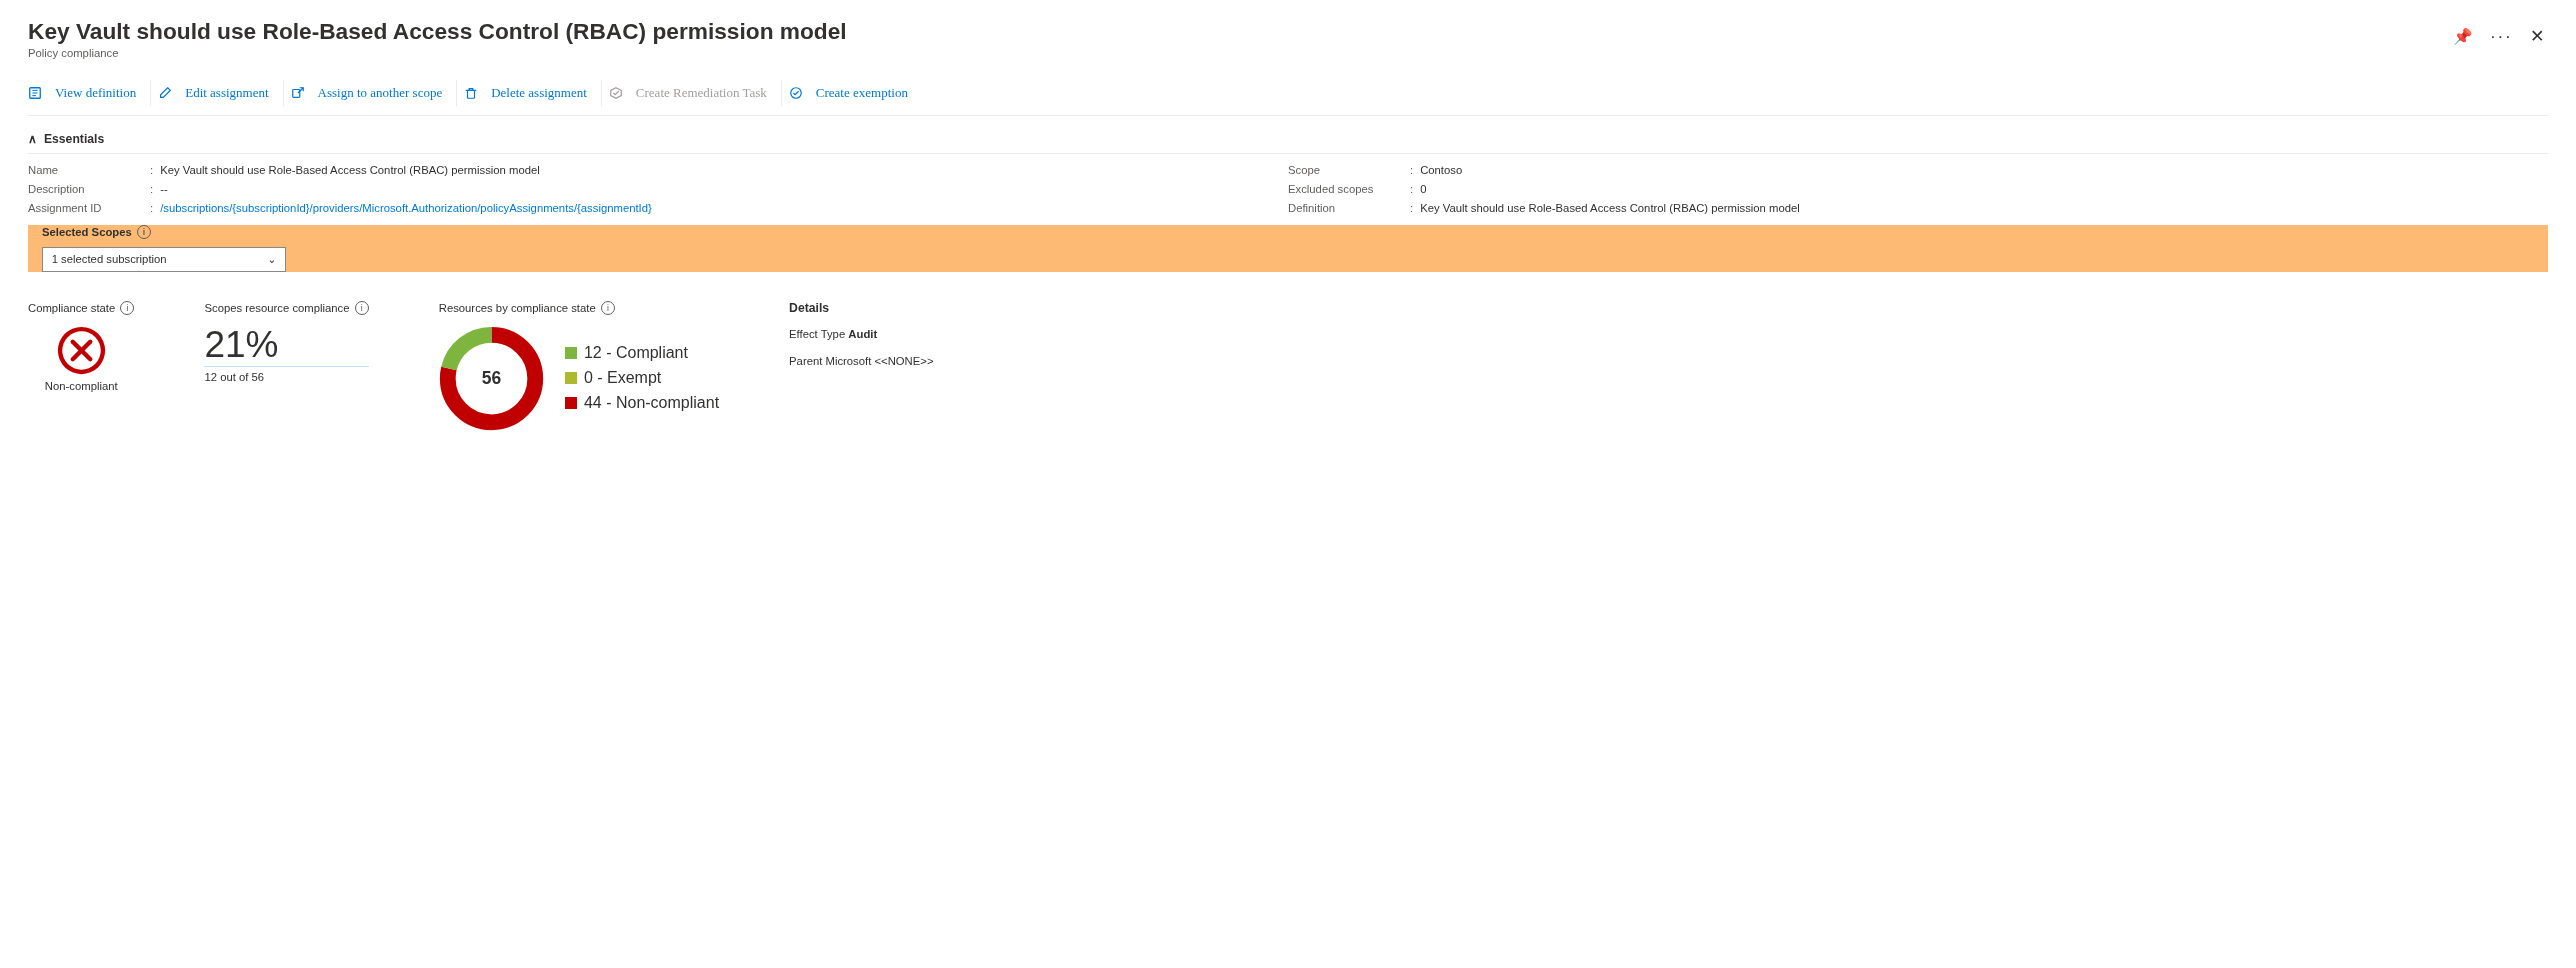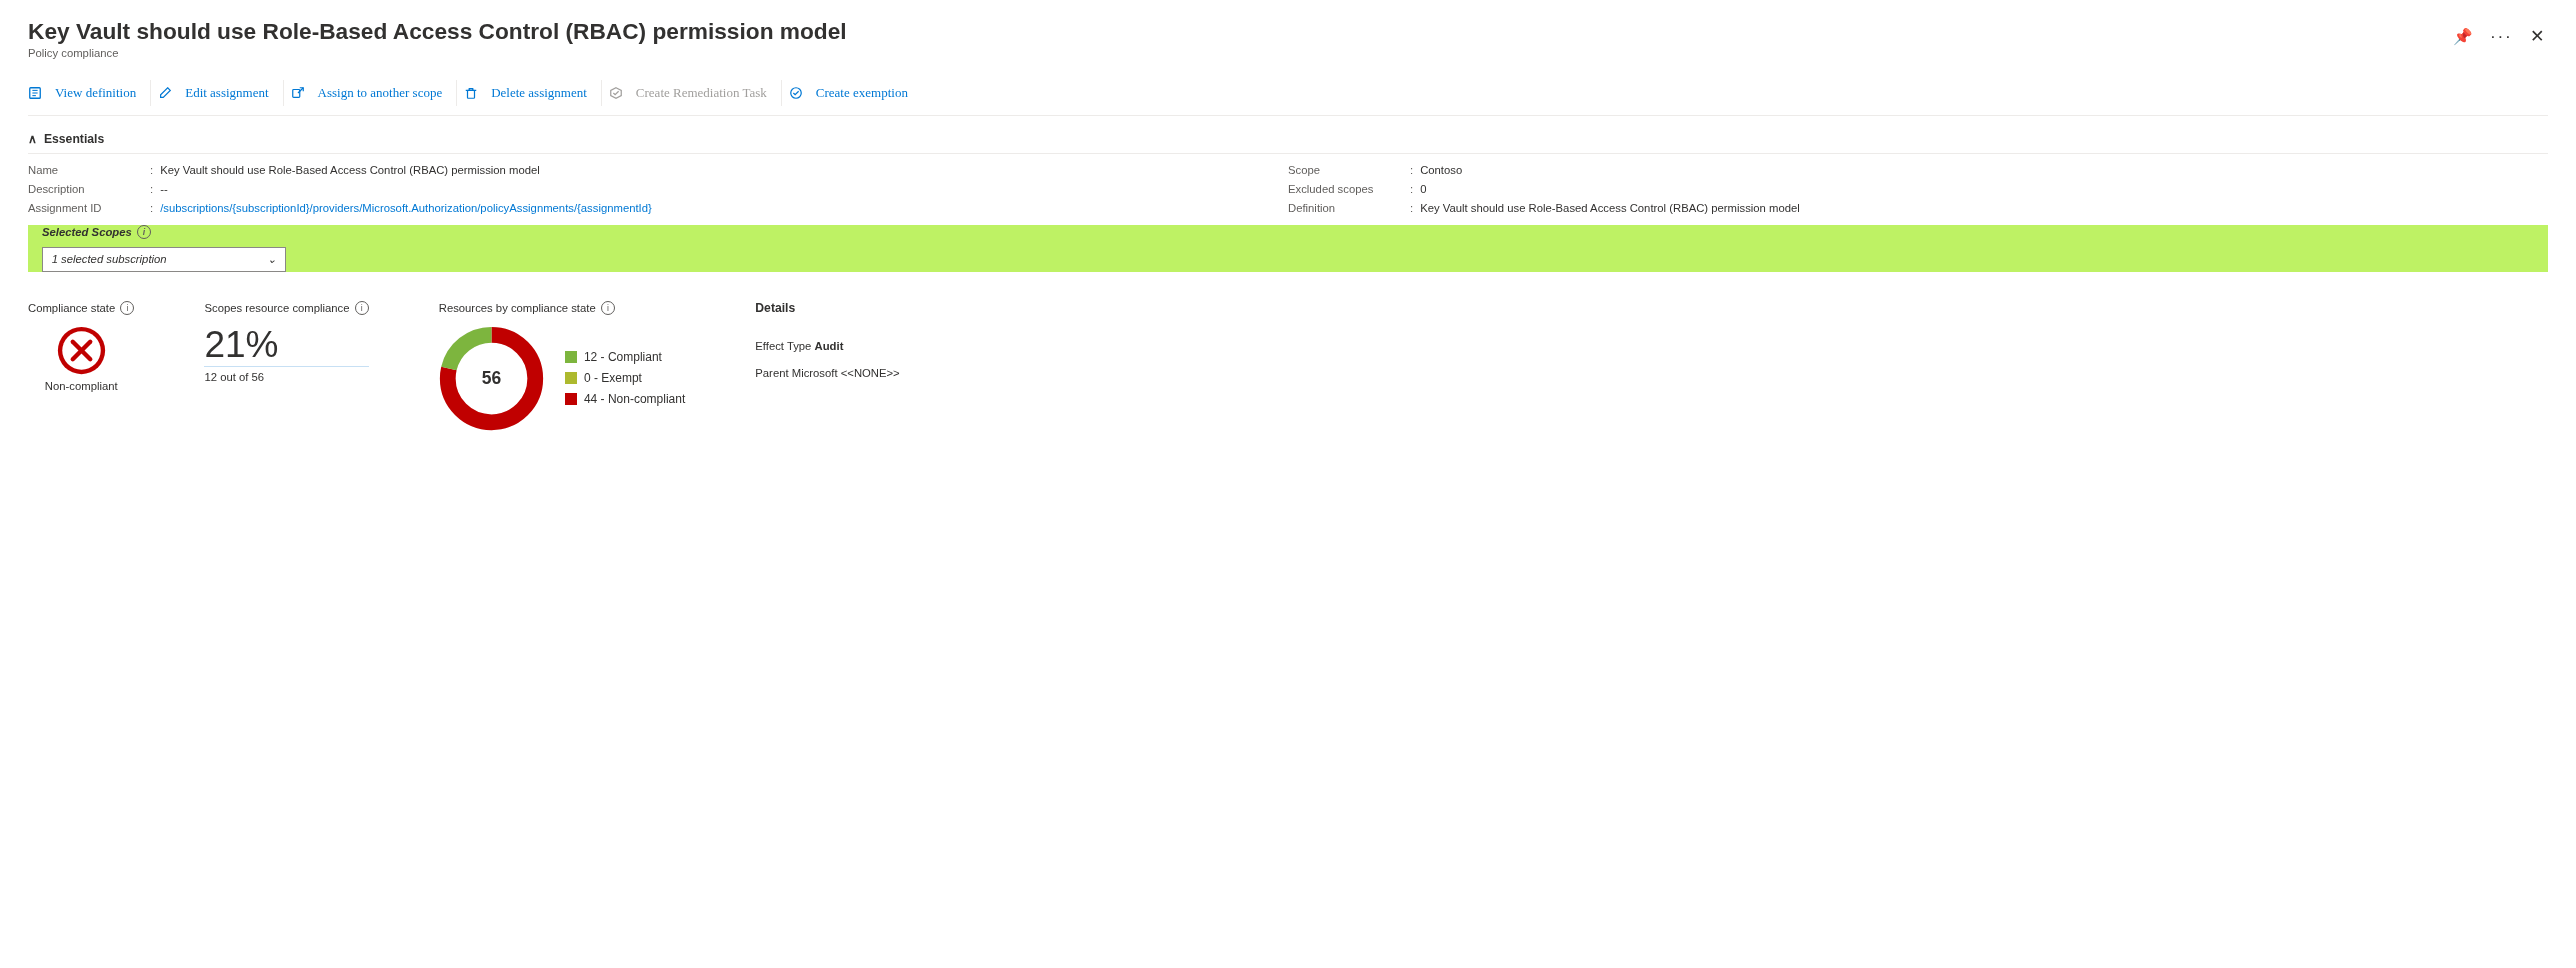--- a/index.html
+++ b/index.html
@@ -148,24 +148,23 @@
       flex-shrink: 0;
     }
     .essentials-value {
       color: #323130;
     }
     .essentials-value.link-like {
       color: #0078d4;
       cursor: pointer;
     }
     .selected-scopes-bar {
-      background: #bef264;
+      background: #fdba74;
       padding: 0 14px;
       margin-bottom: 21px;
-      font-style: italic;
     }
     .selected-scopes-label {
       display: flex;
       align-items: center;
       gap: 5.2px;
       font-size: 11.3px;
       font-weight: 600;
       color: #323130;
       margin-bottom: 8.7px;
     }
@@ -251,40 +250,40 @@
     }
     .donut-container {
       width: 105px;
       height: 105px;
       position: relative;
     }
     .legend {
       display: flex;
       flex-direction: column;
       gap: 7px;
-      font-size: 12px;
+      font-size: 16px;
     }
     .legend-item {
       display: flex;
       align-items: center;
       gap: 7px;
     }
     .legend-swatch {
       width: 12.2px;
       height: 12.2px;
       flex-shrink: 0;
     }
     .details-block {
       font-size: 11.3px;
       color: #323130;
     }
     .details-title {
       font-size: 12.2px;
       font-weight: 600;
-      margin-bottom: 14px;
+      margin-bottom: 2px;
     }
     .details-row {
       margin-bottom: 5.2px;
     }
     .details-row strong {
       font-weight: 600;
     }
   </style>
 </head>
 <body>

